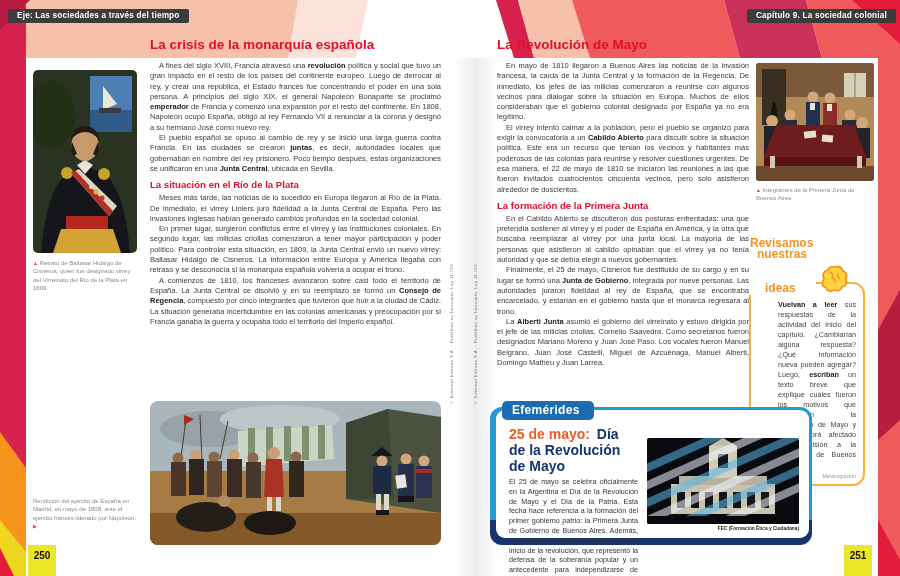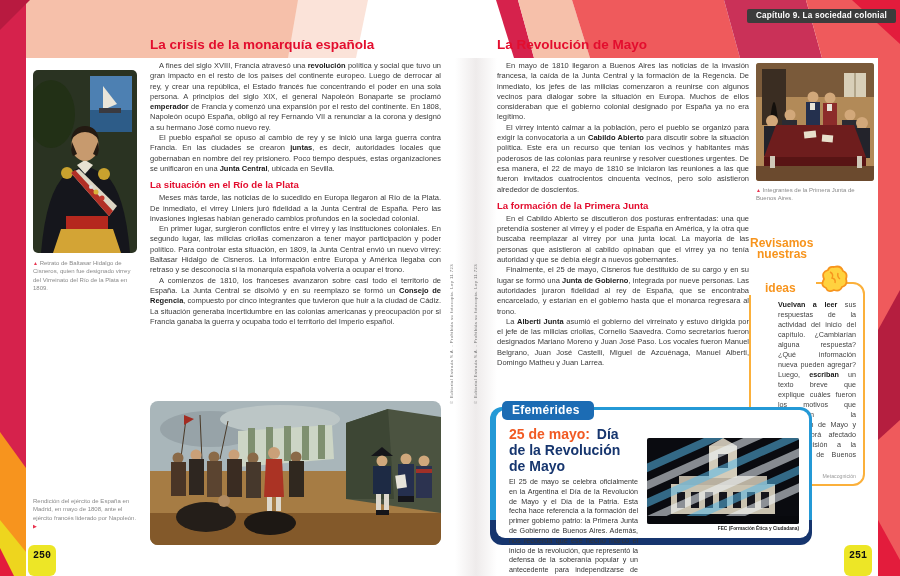--- a/index.html
+++ b/index.html
@@ -77,21 +77,21 @@
   .ef-date { color:#f15a24; margin-right:3px; }
   .ef-title { color:#16356e; }
   .ef-body { font-size:7.2px; line-height:9.8px; color:#333; text-align:justify; }
   .ef-right { width:152px; padding-top:12px; }
   .ef-img { width:152px; height:86px; border-radius:2px; overflow:hidden; }
   .ef-img svg { display:block; width:100%; height:100%; }
   .ef-tag { text-align:right; font-size:4.8px; font-weight:bold; color:#222; margin-top:2px; }
 
   
   .tab { position:absolute; top:545px; width:28px; height:31px; background:#ede626;
-    border-radius:6px; text-align:center; font-weight:bold; font-size:10px; color:#111; padding-top:5px;font-family:Liberation Mono, monospace; }
+    border-radius:0; text-align:center; font-weight:bold; font-size:10px; color:#111; padding-top:5px; }
   .tab.l { left:28px; } .tab.r { left:844px; }
 </style>
 </head>
 <body>
 
 <div class="canvas">
 
   <svg class="bg" width="900" height="576" viewBox="0 0 900 576">
     <rect width="900" height="576" fill="#ffffff"></rect>
     <rect x="0" y="0" width="26" height="576" fill="#d6224c"></rect>
@@ -108,20 +108,21 @@
     <polygon points="0,520 26,552 26,576 0,576" fill="#eed51e"></polygon>
     <polygon points="0,548 14,576 0,576" fill="#e31c3c"></polygon>
     <rect x="878" y="58" width="22" height="518" fill="#ef5a5c"></rect>
     <polygon points="878,330 900,290 900,420 878,440" fill="#b51e3f"></polygon>
     <polygon points="878,520 900,560 900,576 878,576" fill="#e31c3c"></polygon>
   </svg>
 
   <div class="page-panel"></div>
   <div class="gutter"></div>
 
+  <div class="strip left">Eje: Las sociedades a través del tiempo</div>
   <div class="strip right">Capítulo 9. La sociedad colonial</div>
 
   <div class="fig portrait-fig">
     <svg viewBox="0 0 104 183" preserveAspectRatio="none">
       <rect width="104" height="183" fill="#2a3322"></rect>
       <ellipse cx="18" cy="44" rx="24" ry="34" fill="#223016"></ellipse>
       <rect x="57" y="6" width="42" height="40" fill="#4d80b2"></rect>
       <rect x="57" y="40" width="42" height="22" fill="#2d5c88"></rect>
       <path d="M70,40 L70,16 L84,34 Z" fill="#eae6da"></path>
       <rect x="66" y="38" width="22" height="5" fill="#3a3a40"></rect>

